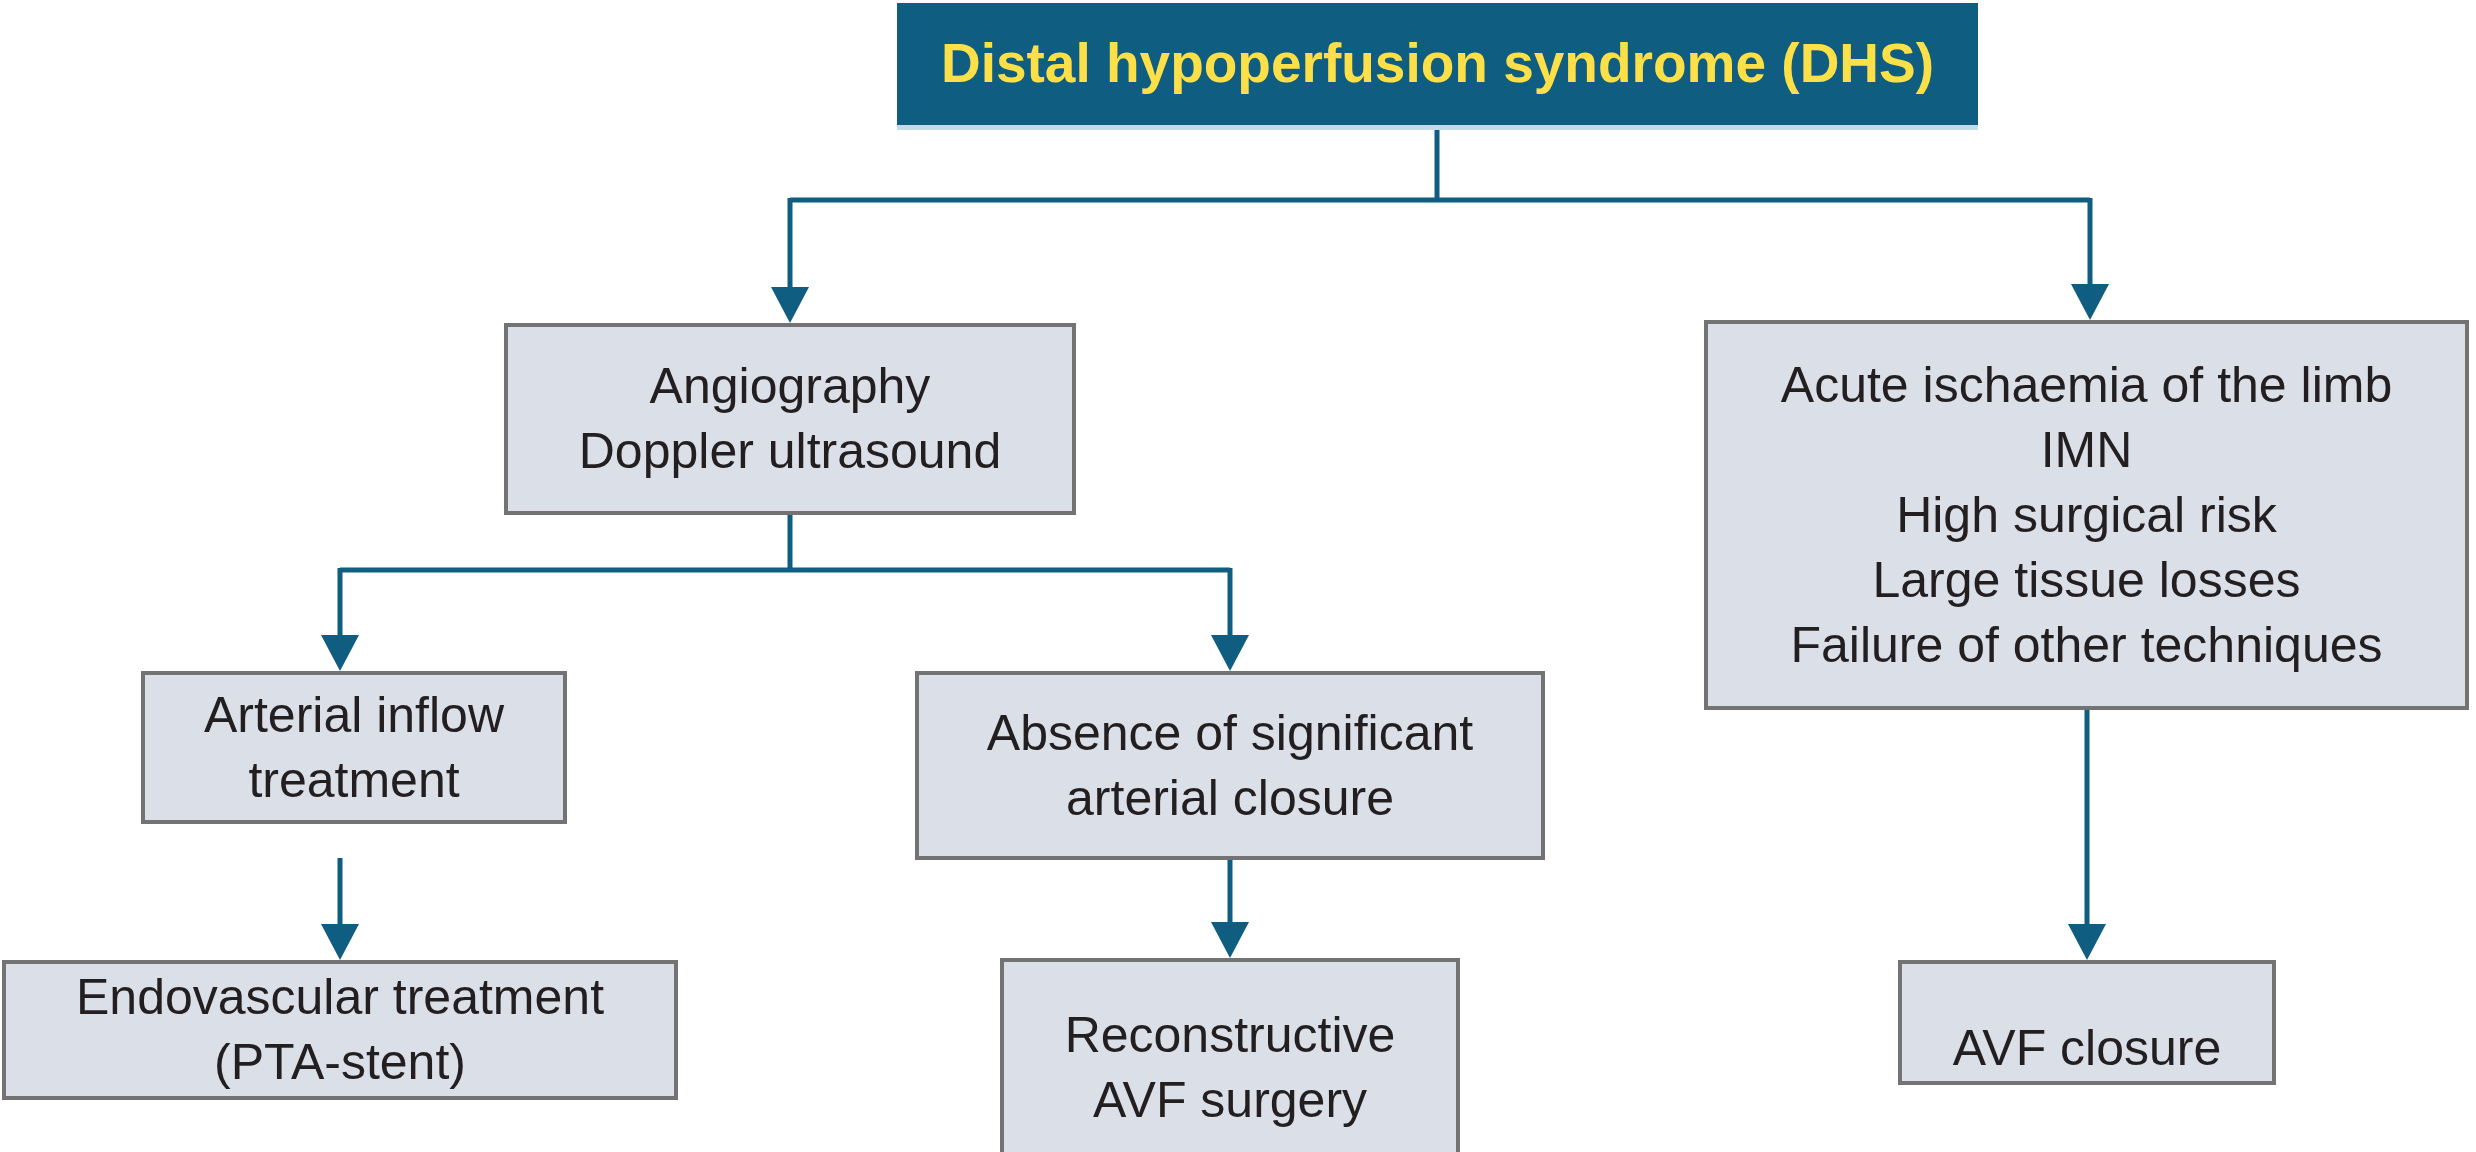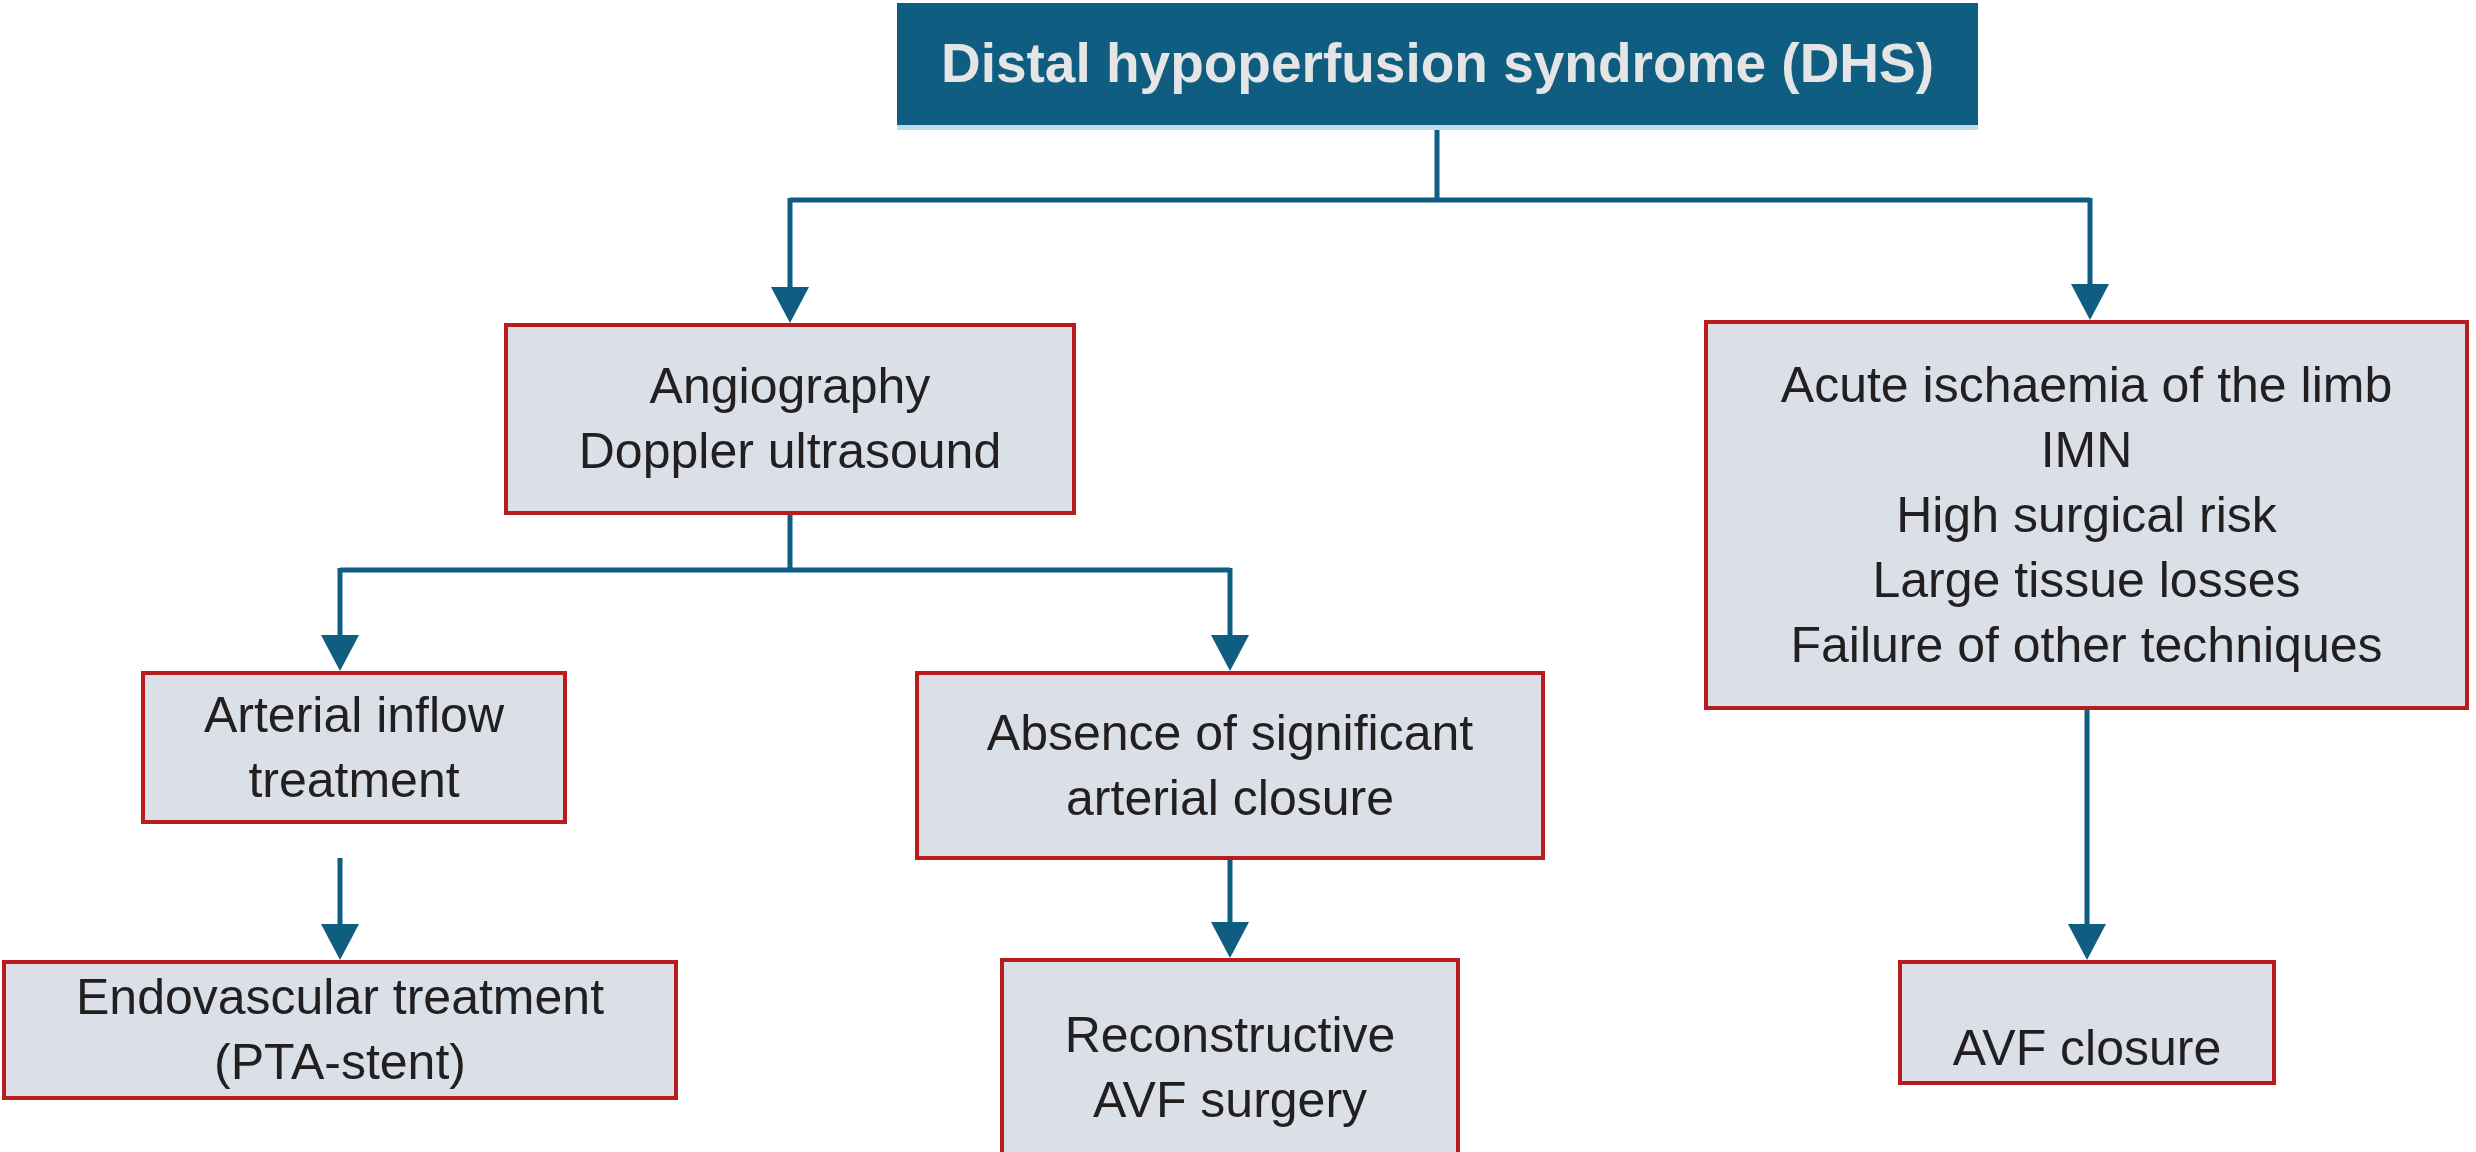--- a/index.html
+++ b/index.html
@@ -19,35 +19,35 @@
     position: absolute;
     left: 0;
     top: 0;
     width: 2476px;
     height: 1152px;
   }
   .node {
     position: absolute;
     box-sizing: border-box;
     background: #dbdfe8;
-    border: 4px solid #b91c1c;
+    border: 4px solid #737373;
     display: flex;
     flex-direction: column;
     justify-content: center;
     align-items: center;
     text-align: center;
     color: #231f20;
     font-size: 50px;
     line-height: 1.3;
   }
   .node span { display: block; white-space: nowrap; }
   .title-node {
     background: #0f5d80;
     border: none;
-    color: #e5e5e5;
+    color: #fde047;
     font-weight: bold;
     font-size: 55px;
     box-shadow: 0 5px 0 #c2dcea;
   }
   
   #node-root          { left: 897px;  top: 3px;   width: 1081px; height: 122px; }
   #node-diagnostics   { left: 504px;  top: 323px; width: 572px;  height: 192px; }
   #node-indications   { left: 1704px; top: 320px; width: 765px;  height: 390px; }
   #node-arterial      { left: 127px;  top: 671px; width: 426px;  height: 153px; margin-left: 14px; }
   #node-absence       { left: 915px;  top: 671px; width: 630px;  height: 189px; text-align: right; }

